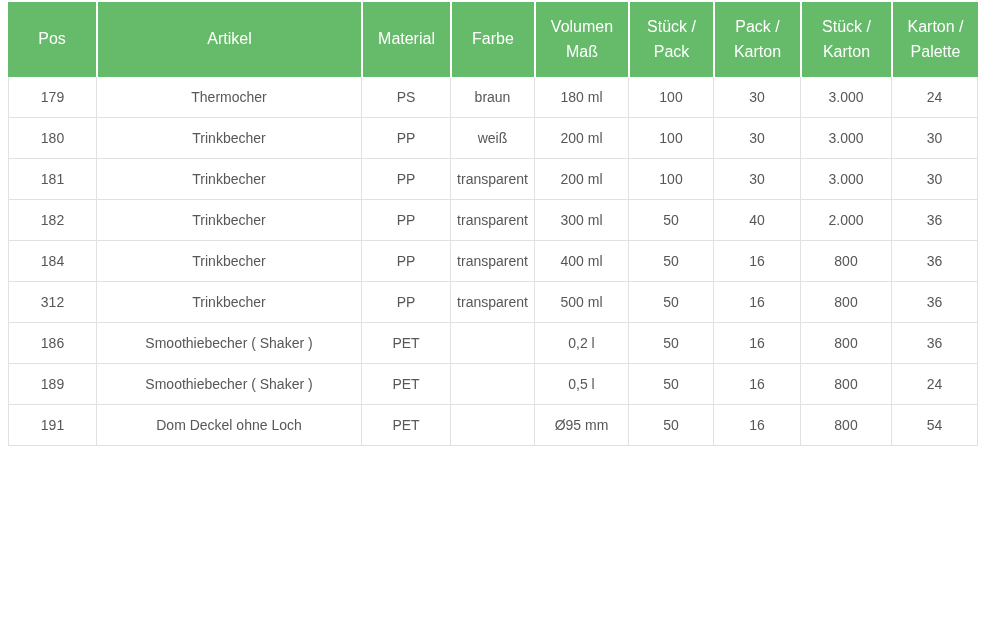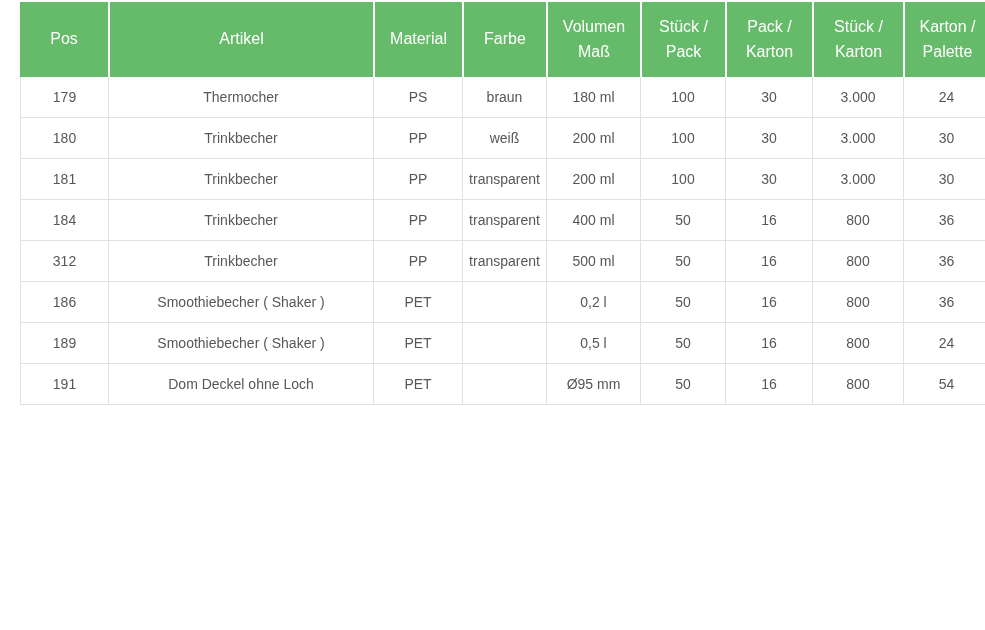--- a/index.html
+++ b/index.html
@@ -11,21 +11,21 @@
   html,body{
     margin:0;
     padding:0;
     width:985px;
     height:630px;
     background:#ffffff;
     overflow:hidden;
     font-family:"Liberation Sans", sans-serif;
   }
   .page{
-    padding:2px 0 0 20px;
+    padding:2px 0 0 8px;
   }
   table.product-table{
     border-collapse:separate;
     border-spacing:0;
     table-layout:fixed;
     width:970px;
   }
   col.c0{width:88px}
   col.c1{width:265px}
   col.c2{width:89px}
@@ -128,20 +128,31 @@
           <td>Trinkbecher</td>
           <td>PP</td>
           <td>transparent</td>
           <td>200 ml</td>
           <td>100</td>
           <td>30</td>
           <td>3.000</td>
           <td>30</td>
         </tr>
         <tr>
+          <td>182</td>
+          <td>Trinkbecher</td>
+          <td>PP</td>
+          <td>transparent</td>
+          <td>300 ml</td>
+          <td>50</td>
+          <td>40</td>
+          <td>2.000</td>
+          <td>36</td>
+        </tr>
+        <tr>
           <td>184</td>
           <td>Trinkbecher</td>
           <td>PP</td>
           <td>transparent</td>
           <td>400 ml</td>
           <td>50</td>
           <td>16</td>
           <td>800</td>
           <td>36</td>
         </tr>

